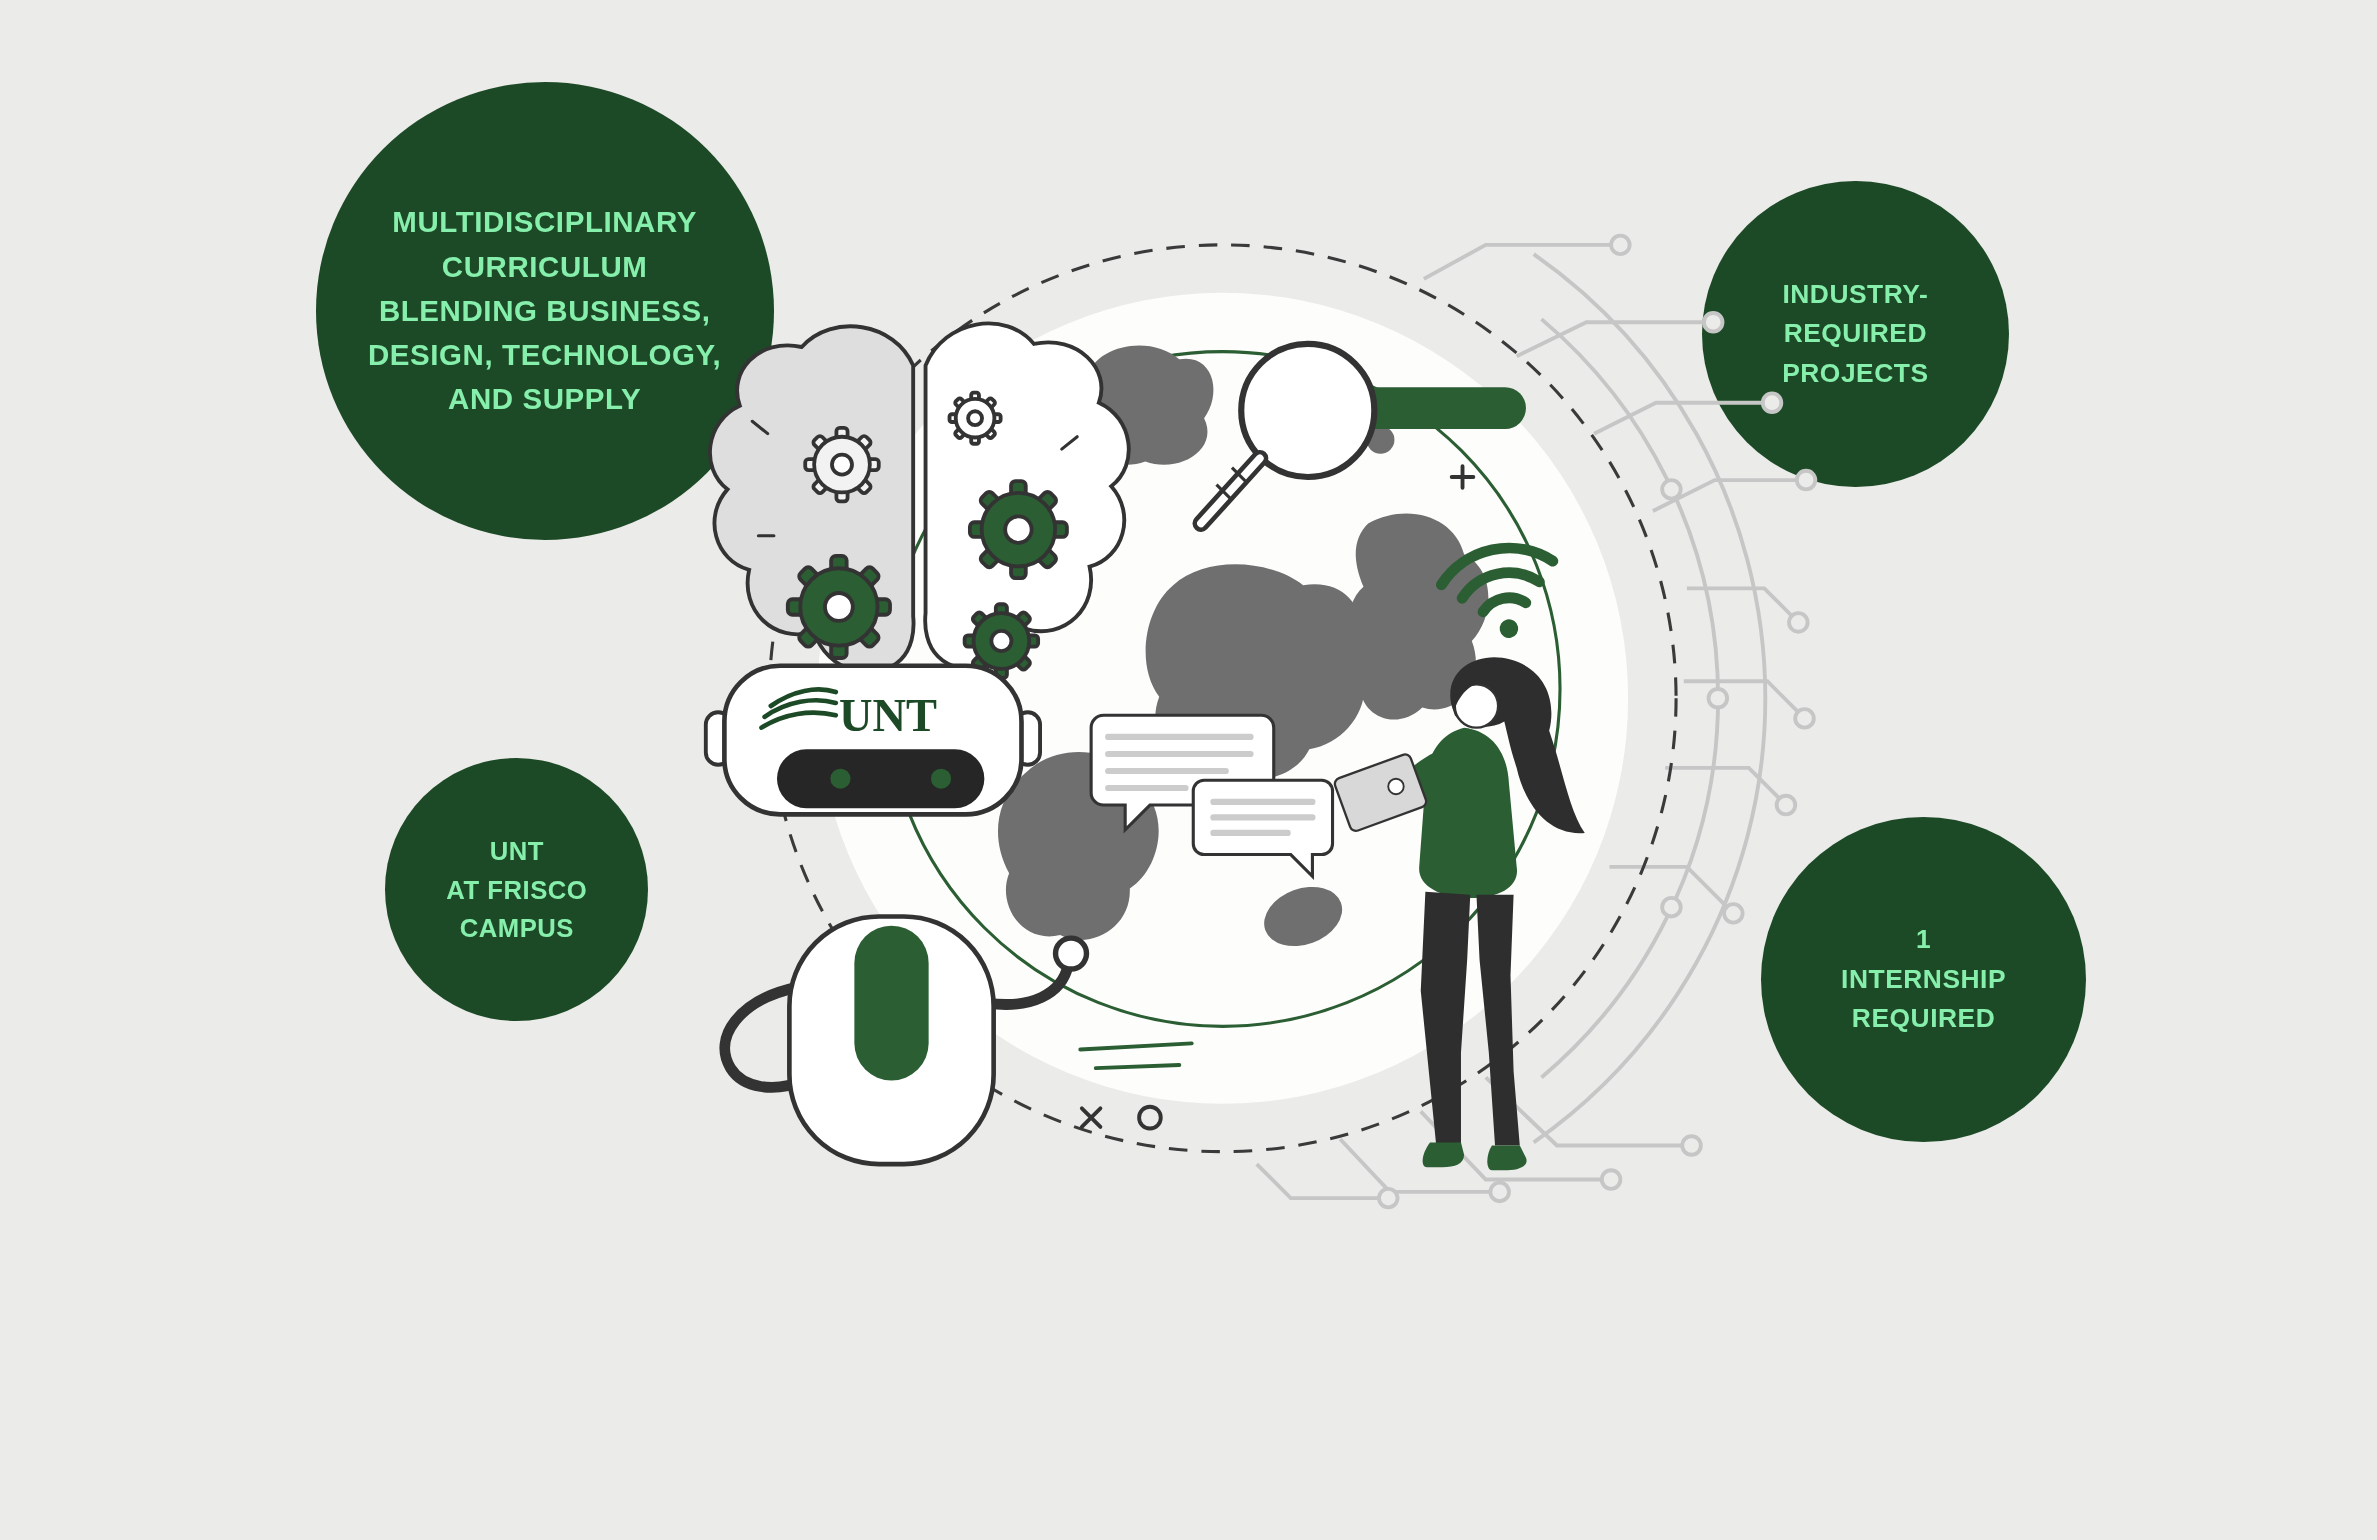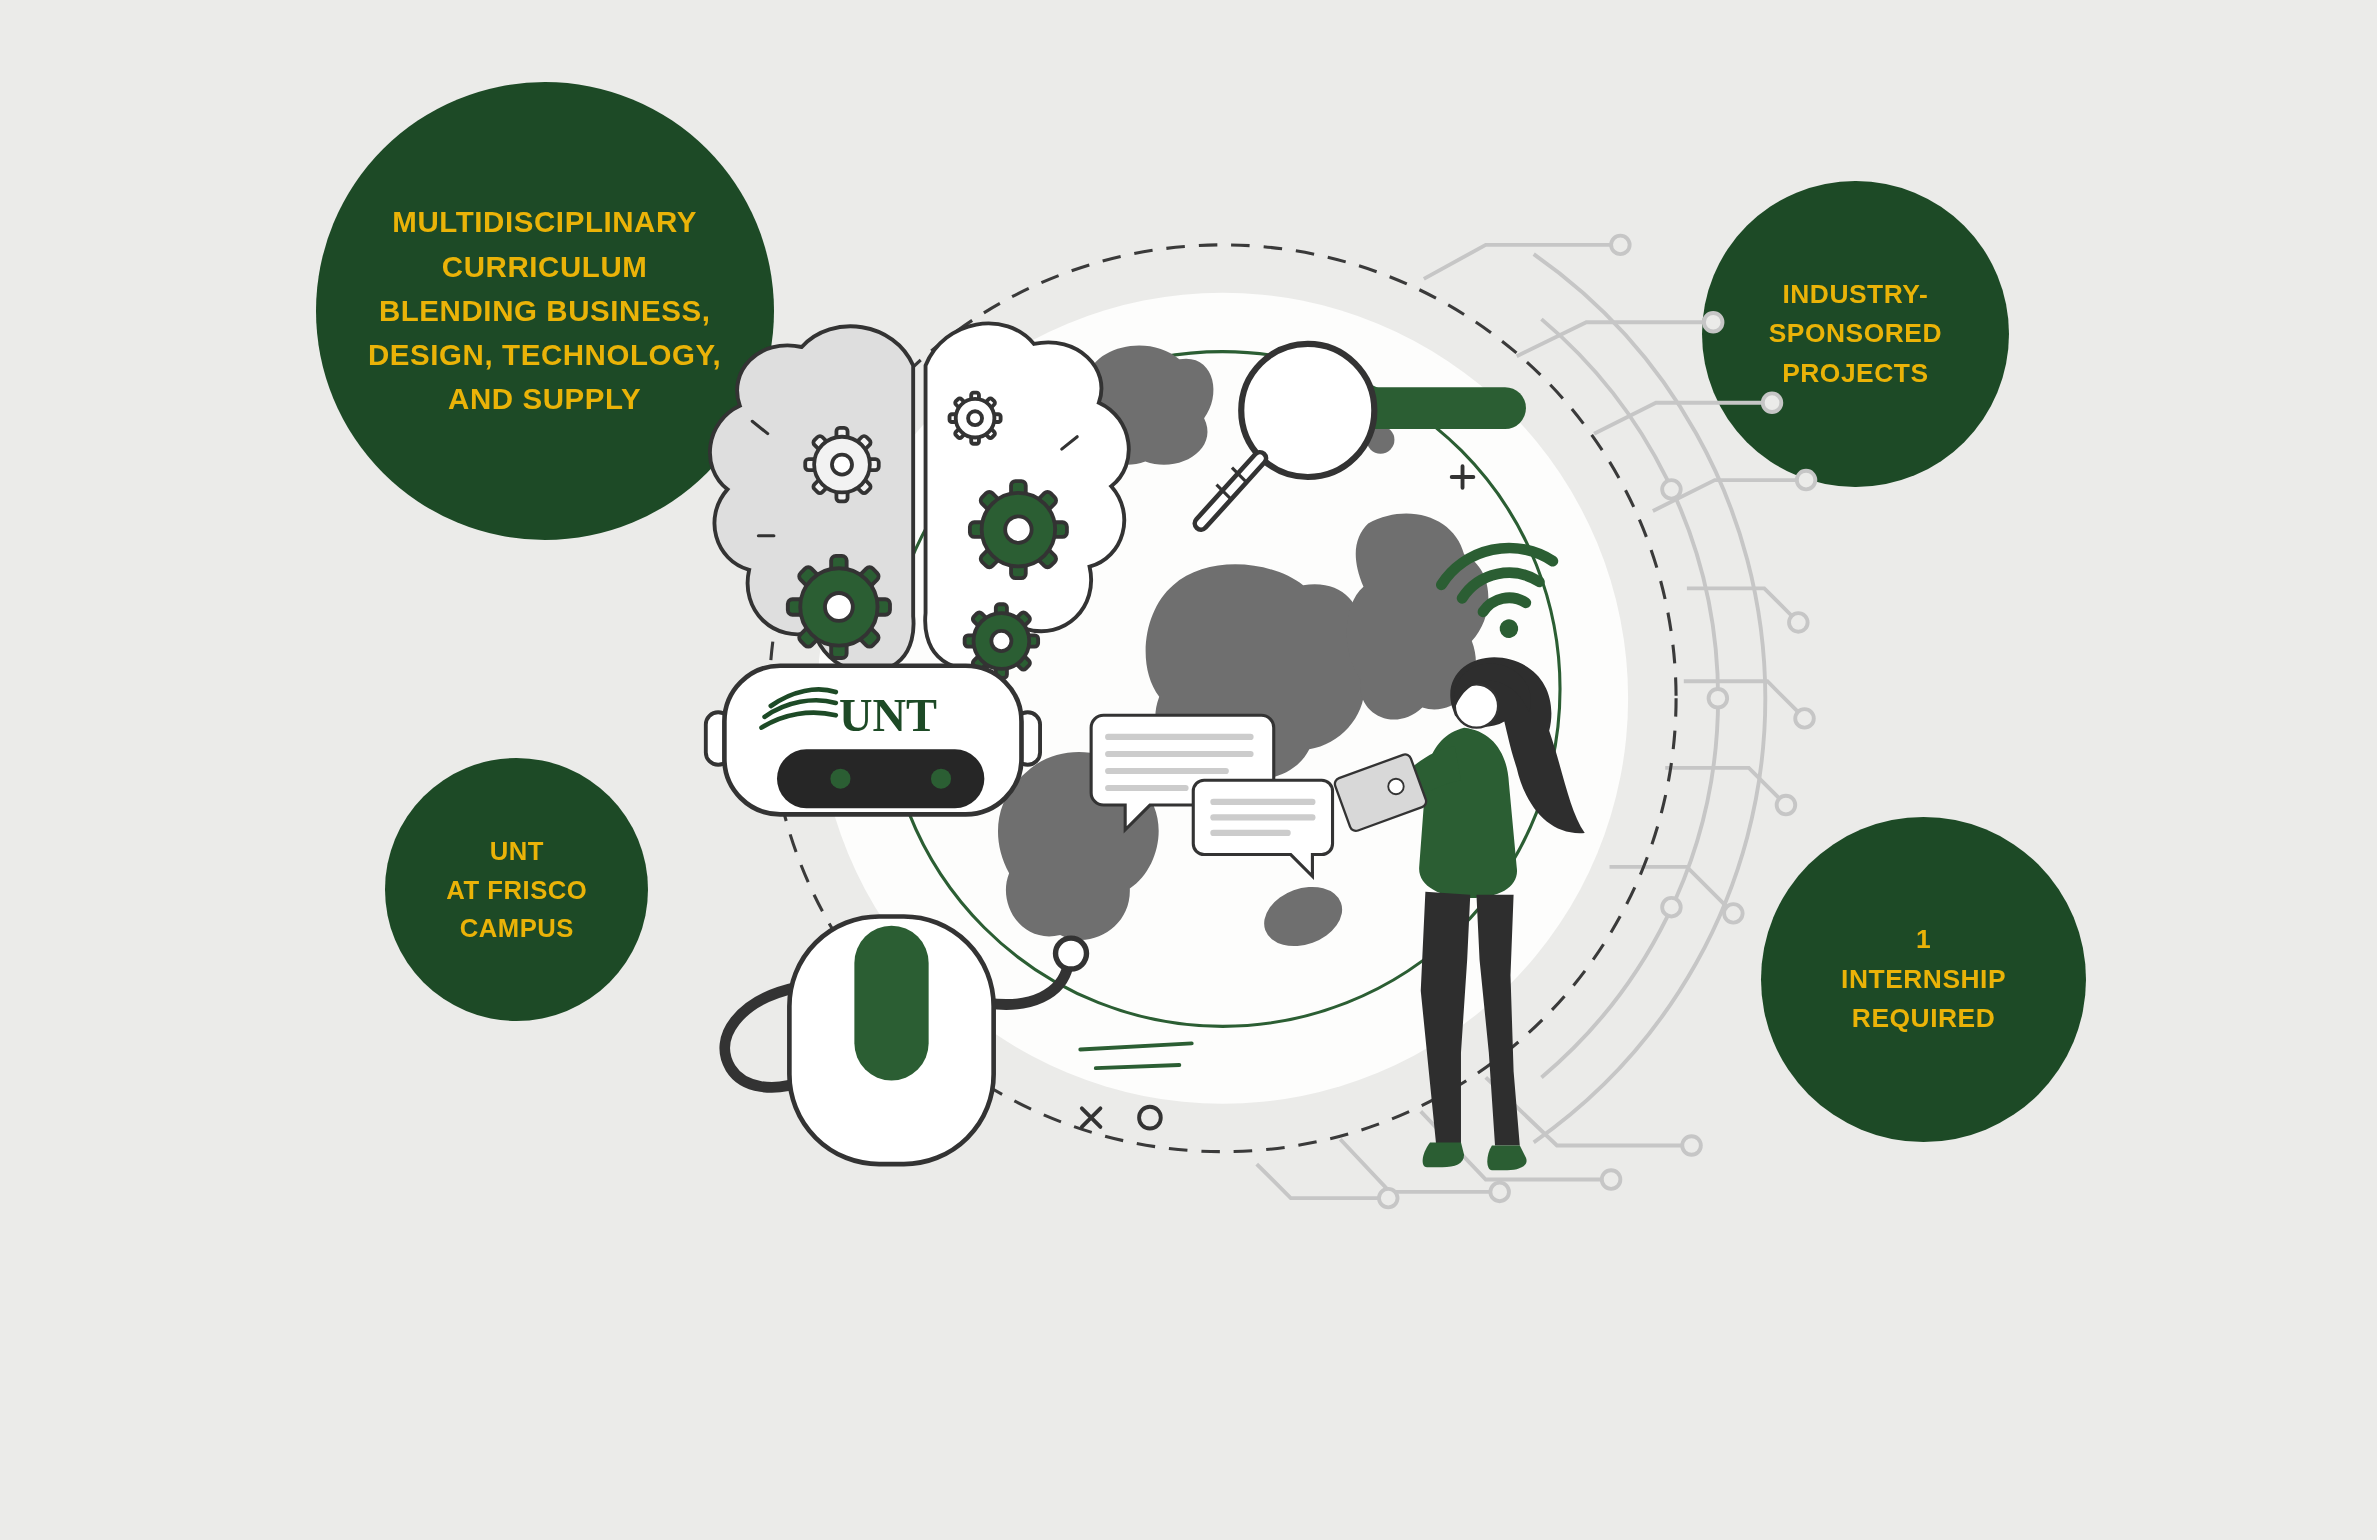--- a/index.html
+++ b/index.html
@@ -20,21 +20,21 @@
   .bubble {
     position: absolute;
     border-radius: 50%;
     background: #1d4a26;
     display: flex;
     align-items: center;
     justify-content: center;
     text-align: center;
   }
   .bubble .bubble-text {
-    color: #eab308;
+    color: #86efac;
     font-weight: 700;
     letter-spacing: 0.02em;
     line-height: 1.5;
     white-space: pre-line;
   }
   .bubble-tl { left: 13.28%; top: 6.13%;  width: 19.27%; height: 34.26%; }
   .bubble-tl .bubble-text { font-size: 1.24vw; }
   .bubble-tr { left: 71.61%; top: 13.54%; width: 12.89%; height: 22.92%; }
   .bubble-tr .bubble-text { font-size: 1.11vw; }
   .bubble-bl { left: 16.21%; top: 56.71%; width: 11.07%; height: 19.68%; }
@@ -57,21 +57,21 @@
   <div class="bubble bubble-tl">
     <div class="bubble-text">MULTIDISCIPLINARY
 CURRICULUM
 BLENDING BUSINESS,
 DESIGN, TECHNOLOGY,
 AND SUPPLY</div>
   </div>
 
   <div class="bubble bubble-tr">
     <div class="bubble-text">INDUSTRY-
-SPONSORED
+REQUIRED
 PROJECTS</div>
   </div>
 
   <div class="bubble bubble-bl">
     <div class="bubble-text">UNT
 AT FRISCO
 CAMPUS</div>
   </div>
 
   <div class="bubble bubble-br">

